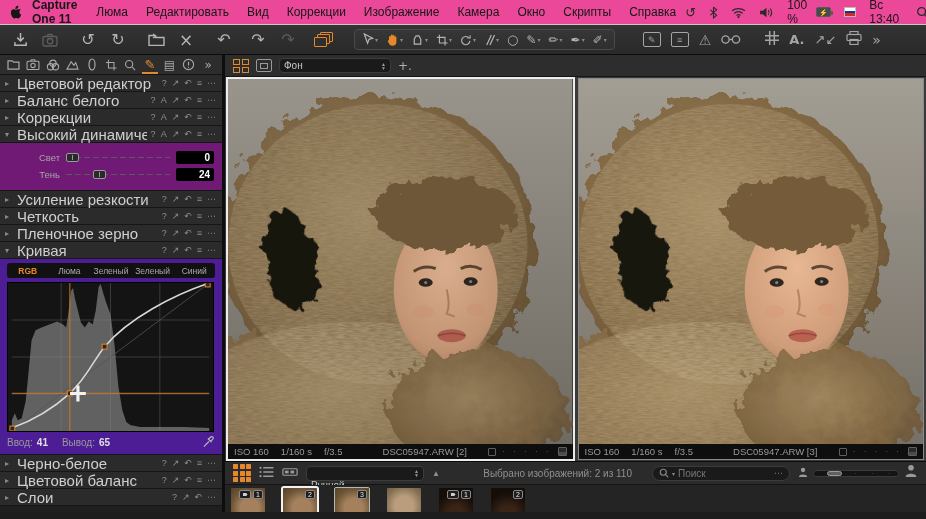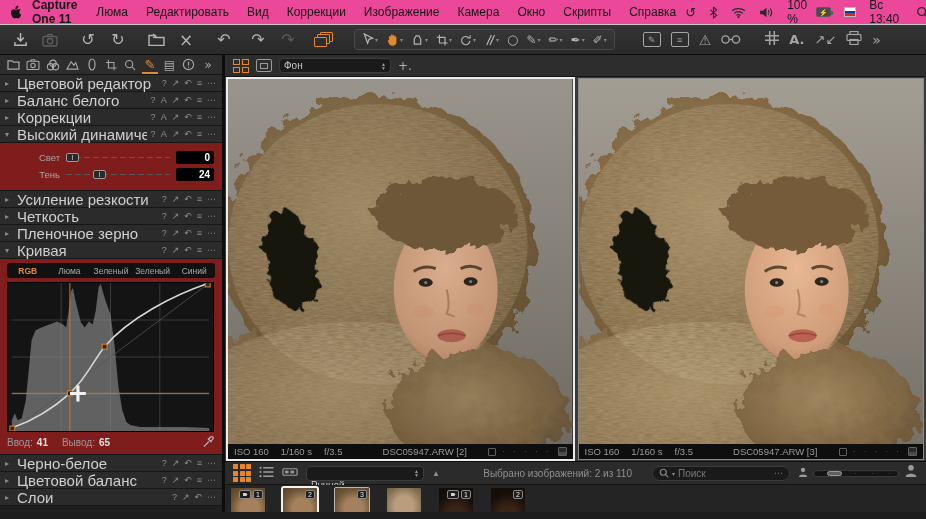--- a/index.html
+++ b/index.html
@@ -63,33 +63,33 @@
 
   
   .panels { flex:1; overflow:hidden; background:#1f1f1f; }
   .phead { height:17px; background:#2b2b2b; border-bottom:1px solid #161616;
     display:flex; align-items:center; padding:0 6px 0 5px; gap:4px; }
   .phead .chev { color:#8a8a8a; font-size:8px; width:8px; }
   .phead .plabel { flex:1; color:#cfcfcf; font-size:15px; font-weight:normal; white-space:nowrap; overflow:hidden;}
   .pico { display:flex; gap:5px; color:#8f8f8f; font-size:9px; align-items:center;}
   .pico span { cursor:default; }
 
-  .hdrbody { background:#7f1d1d; padding:5px 8px 6px; border-bottom:1px solid #161616;}
+  .hdrbody { background:#701a75; padding:5px 8px 6px; border-bottom:1px solid #161616;}
   .srow { display:flex; align-items:center; height:15px; margin:2px 0; gap:6px;}
   .srow .slabel { width:52px; text-align:right; color:#a5a5a5; font-size:9.5px; }
   .strack { flex:1; position:relative; height:10px; }
   .strack:before { content:""; position:absolute; left:0; right:0; top:4.5px; height:1px;
     background:repeating-linear-gradient(90deg,#5a5a5a 0 6px,transparent 6px 9px); }
   .shandle { position:absolute; top:0; width:13px; height:9px; border:1px solid #9a9a9a;
     border-radius:2px; background:#2a2a2a; }
   .shandle:after{ content:""; position:absolute; left:5px; top:1px; bottom:1px; width:1px; background:#9a9a9a;}
   .sval { width:38px; height:13px; background:#000; border-radius:2px; color:#fff;
     font-size:10px; font-weight:bold; text-align:right; padding:0 4px; line-height:13px;}
 
-  .curvebody { background:#7f1d1d; padding:4px 7px 2px; border-bottom:1px solid #161616;}
+  .curvebody { background:#4c1d95; padding:4px 7px 2px; border-bottom:1px solid #161616;}
   .ctabs { height:15px; background:#111; border-radius:3px; display:flex; align-items:center; margin-bottom:4px;}
   .ctab { flex:1; text-align:center; font-size:8.5px; color:#a8a8a8; }
   .ctab.active { color:#e5872a; font-weight:bold; }
   .cgraph { border:1px solid #000; background:#141414; display:block; }
   .iorow { display:flex; align-items:center; height:20px; font-size:10px; gap:4px; color:#999;}
   .iorow b { color:#e0e0e0; margin-right:10px; }
   .iorow .eyed { margin-left:auto; }
 
   
   .viewtools { height:22px; background:#2d2d2d; border-bottom:1px solid #141414;

